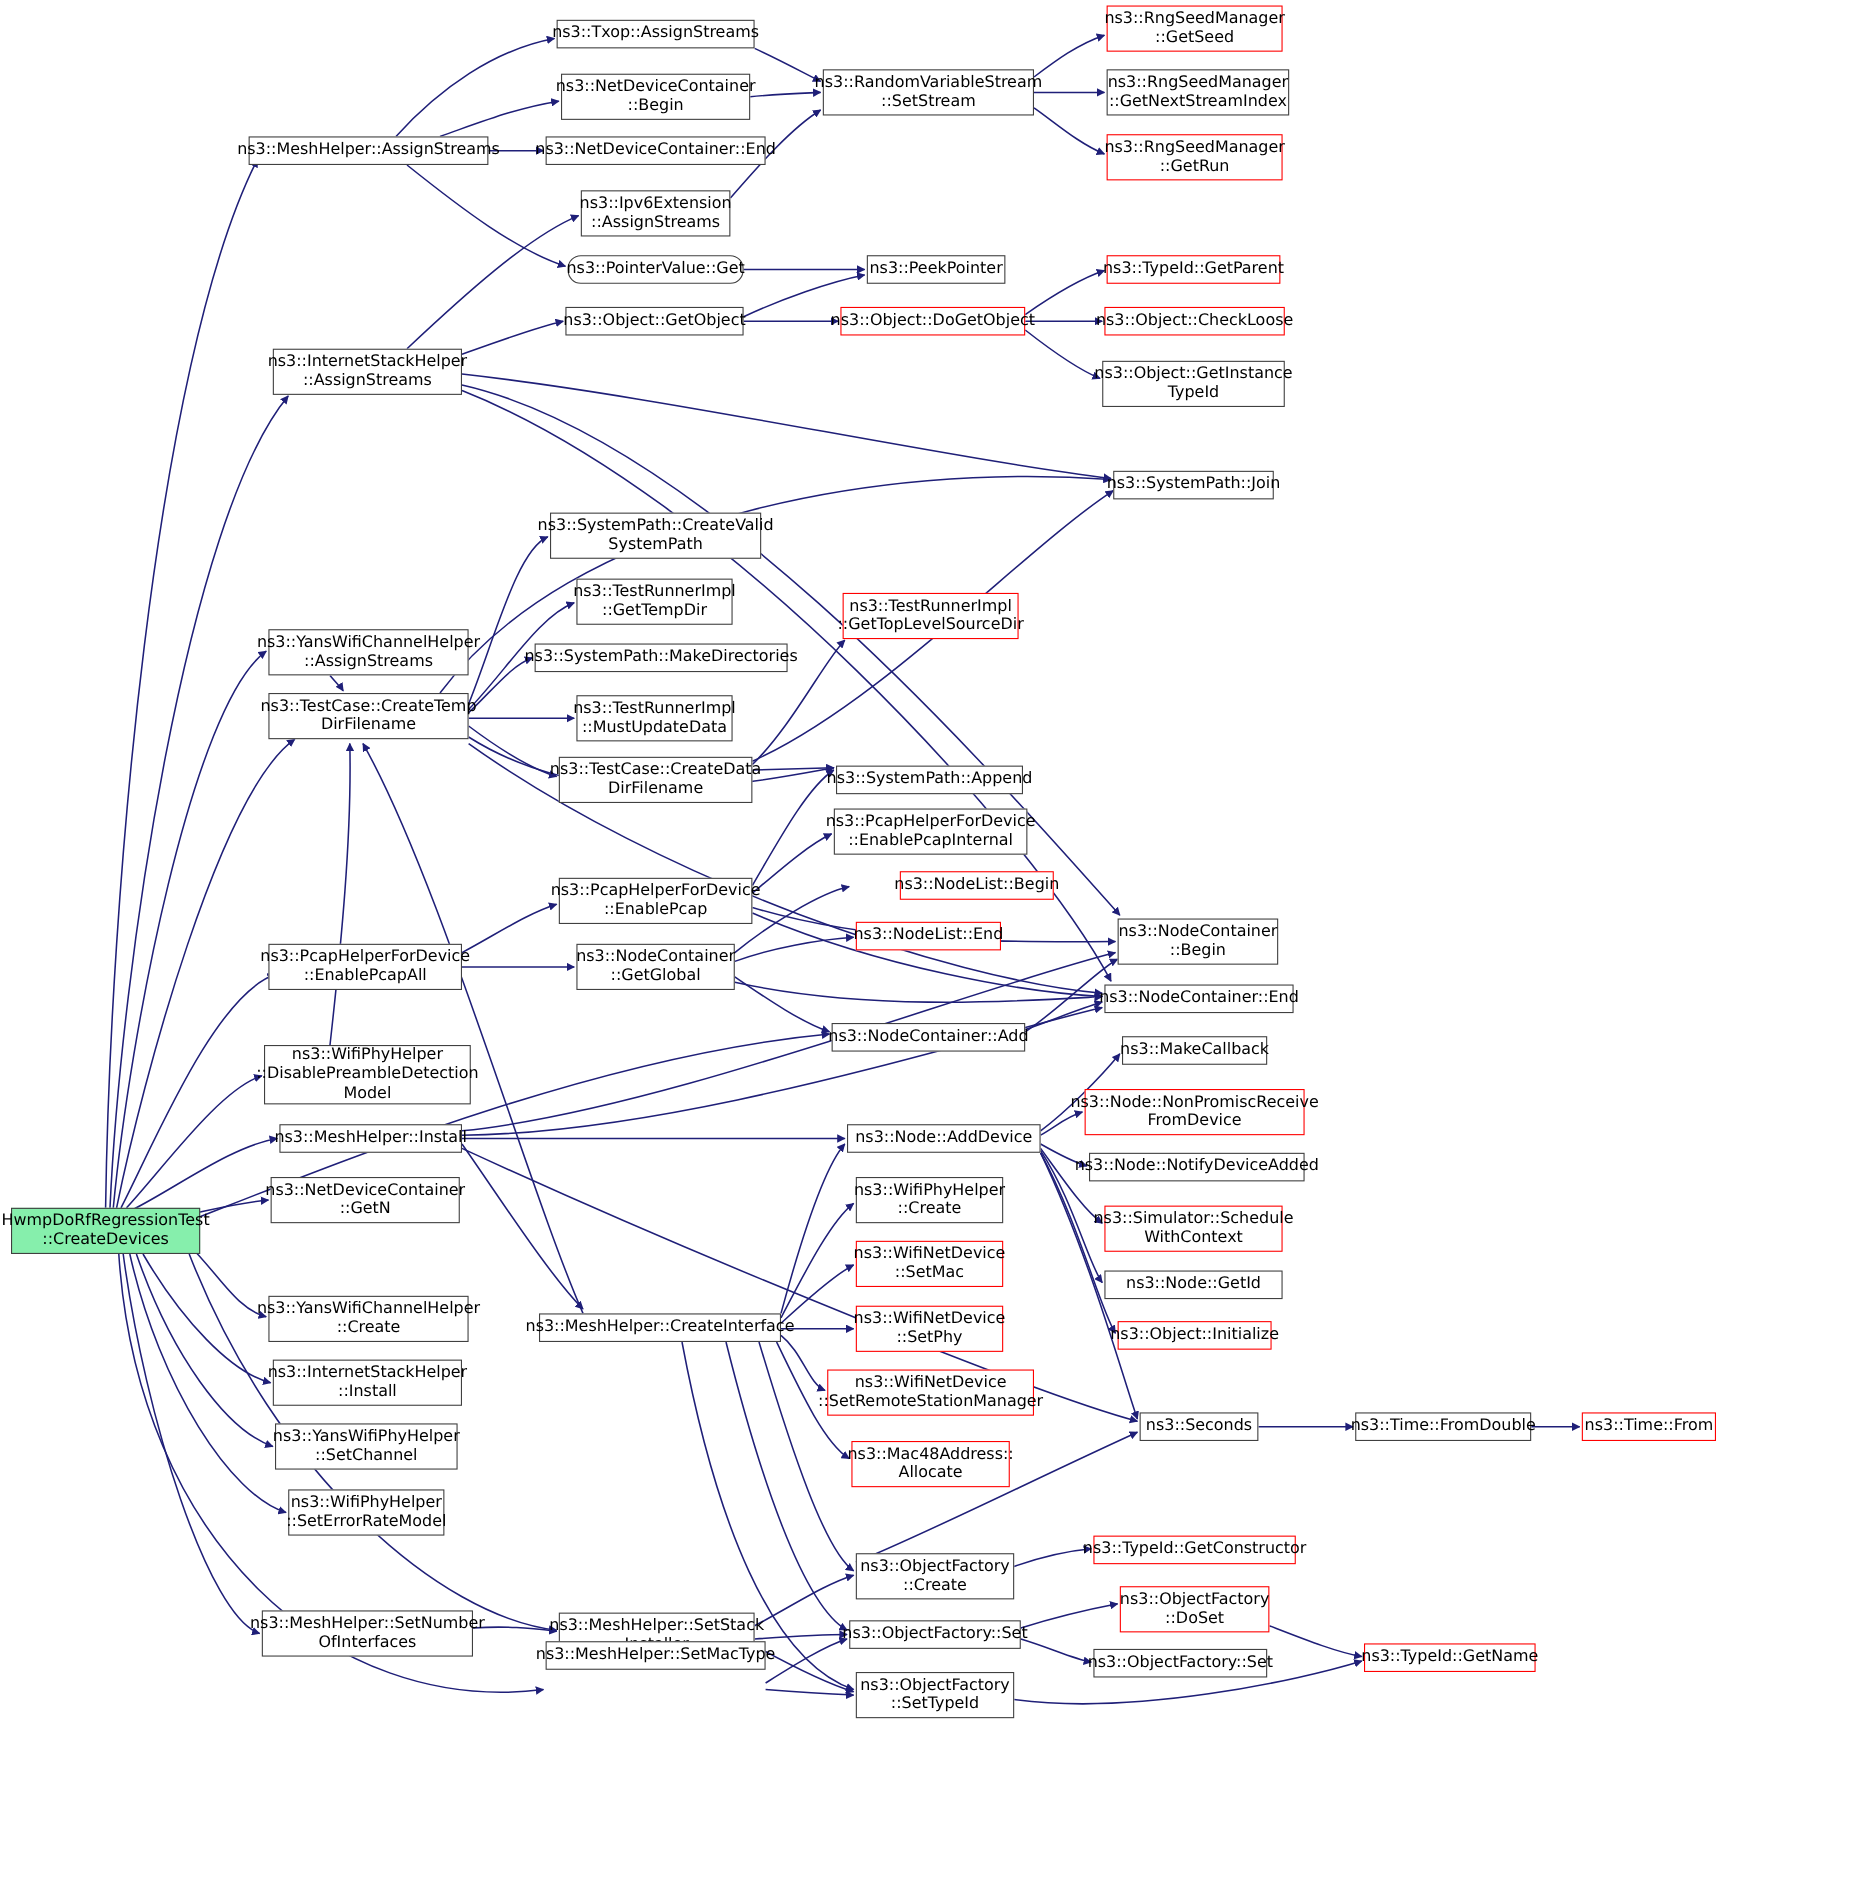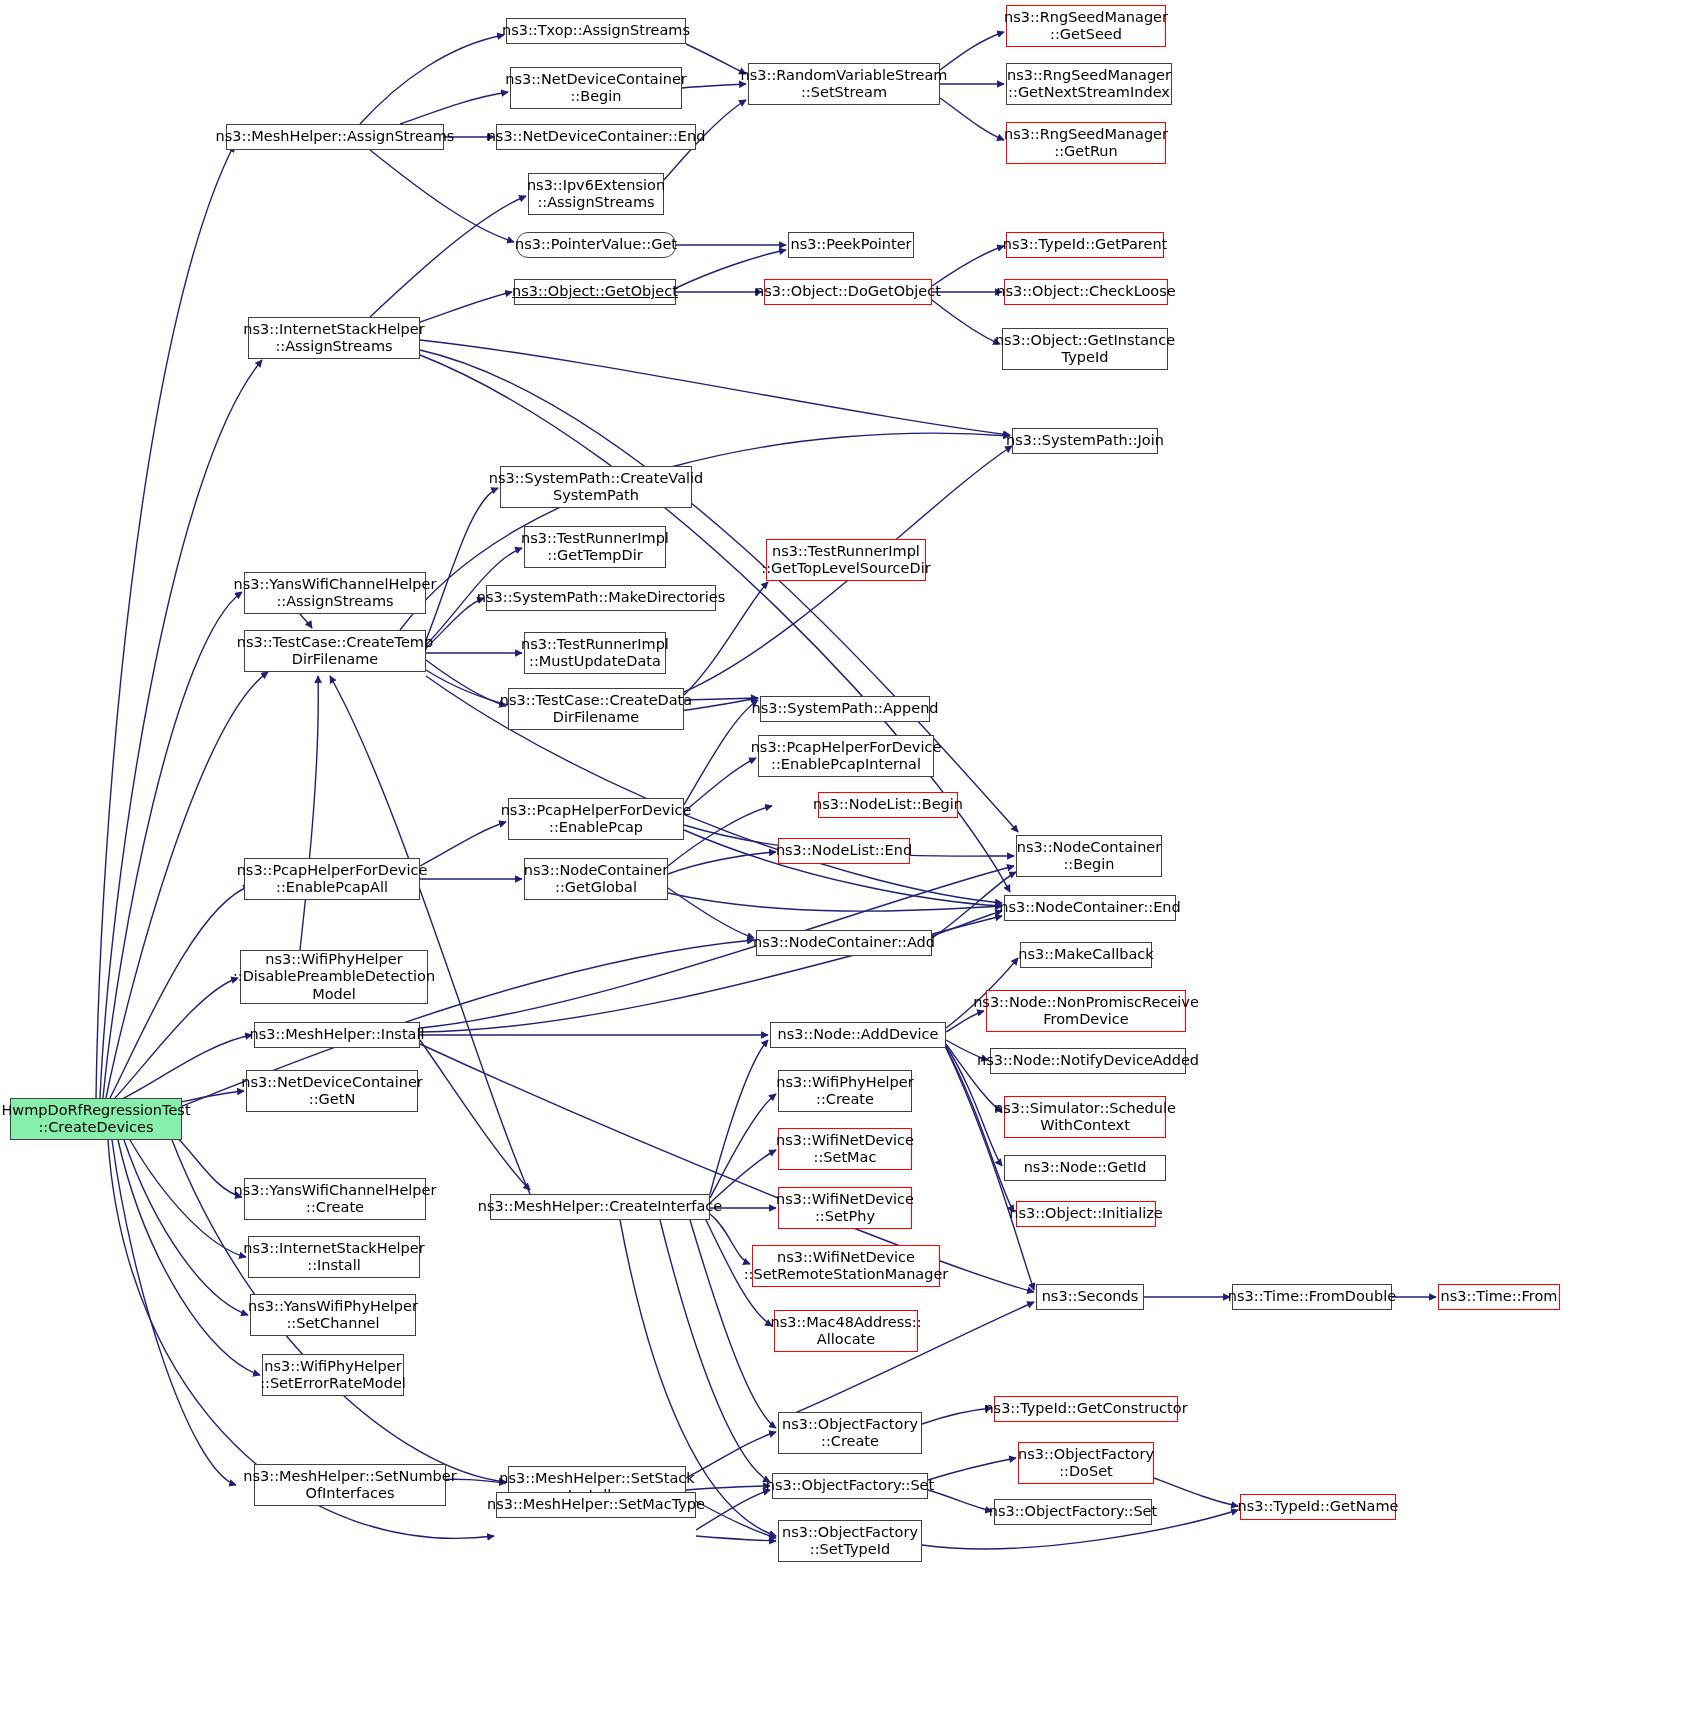--- a/index.html
+++ b/index.html
@@ -128,21 +128,21 @@
       <div class="node root" style="left: 10px; top: 1098px; width: 172px; height: 42px;">HwmpDoRfRegressionTest
 ::CreateDevices</div>
       <div class="node" style="left: 226px; top: 124px; width: 218px; height: 26px;">ns3::MeshHelper::AssignStreams</div>
       <div class="node" style="left: 506px; top: 18px; width: 180px; height: 26px;">ns3::Txop::AssignStreams</div>
       <div class="node" style="left: 510px; top: 67px; width: 172px; height: 42px;">ns3::NetDeviceContainer
 ::Begin</div>
       <div class="node" style="left: 496px; top: 124px; width: 200px; height: 26px;">ns3::NetDeviceContainer::End</div>
       <div class="node" style="left: 528px; top: 173px; width: 136px; height: 42px;">ns3::Ipv6Extension
 ::AssignStreams</div>
       <div class="node" style="left: 516px; top: 232px; width: 160px; height: 26px; border-radius: 12px;">ns3::PointerValue::Get</div>
-      <div class="node" style="left: 514px; top: 279px; width: 162px; height: 26px; text-decoration: underline;">ns3::Object::GetObject</div>
+      <div class="node" style="left: 514px; top: 279px; width: 162px; height: 26px;">ns3::Object::GetObject</div>
       <div class="node" style="left: 248px; top: 317px; width: 172px; height: 42px;">ns3::InternetStackHelper
 ::AssignStreams</div>
       <div class="node" style="left: 748px; top: 63px; width: 192px; height: 42px;">ns3::RandomVariableStream
 ::SetStream</div>
       <div class="node red" style="left: 1006px; top: 5px; width: 160px; height: 42px;">ns3::RngSeedManager
 ::GetSeed</div>
       <div class="node" style="left: 1006px; top: 63px; width: 166px; height: 42px;">ns3::RngSeedManager
 ::GetNextStreamIndex</div>
       <div class="node red" style="left: 1006px; top: 122px; width: 160px; height: 42px;">ns3::RngSeedManager
 ::GetRun</div>
@@ -210,21 +210,21 @@
       <div class="node red" style="left: 774px; top: 1310px; width: 144px; height: 42px;">ns3::Mac48Address::
 Allocate</div>
       <div class="node" style="left: 244px; top: 1178px; width: 182px; height: 42px;">ns3::YansWifiChannelHelper
 ::Create</div>
       <div class="node" style="left: 248px; top: 1236px; width: 172px; height: 42px;">ns3::InternetStackHelper
 ::Install</div>
       <div class="node" style="left: 250px; top: 1294px; width: 166px; height: 42px;">ns3::YansWifiPhyHelper
 ::SetChannel</div>
       <div class="node" style="left: 262px; top: 1354px; width: 142px; height: 42px;">ns3::WifiPhyHelper
 ::SetErrorRateModel</div>
-      <div class="node" style="left: 254px; top: 1464px; width: 192px; height: 42px;">ns3::MeshHelper::SetNumber
+      <div class="node" style="left: 238px; top: 1464px; width: 192px; height: 42px;">ns3::MeshHelper::SetNumber
 OfInterfaces</div>
       <div class="node" style="left: 1036px; top: 1284px; width: 108px; height: 26px;">ns3::Seconds</div>
       <div class="node" style="left: 1232px; top: 1284px; width: 160px; height: 26px;">ns3::Time::FromDouble</div>
       <div class="node red" style="left: 1438px; top: 1284px; width: 122px; height: 26px;">ns3::Time::From</div>
       <div class="node" style="left: 508px; top: 1466px; width: 178px; height: 42px;">ns3::MeshHelper::SetStack
 Installer</div>
       <div class="node" style="left: 496px; top: 1492px; width: 200px; height: 26px;">ns3::MeshHelper::SetMacType</div>
       <div class="node" style="left: 778px; top: 1412px; width: 144px; height: 42px;">ns3::ObjectFactory
 ::Create</div>
       <div class="node" style="left: 772px; top: 1473px; width: 156px; height: 26px;">ns3::ObjectFactory::Set</div>

